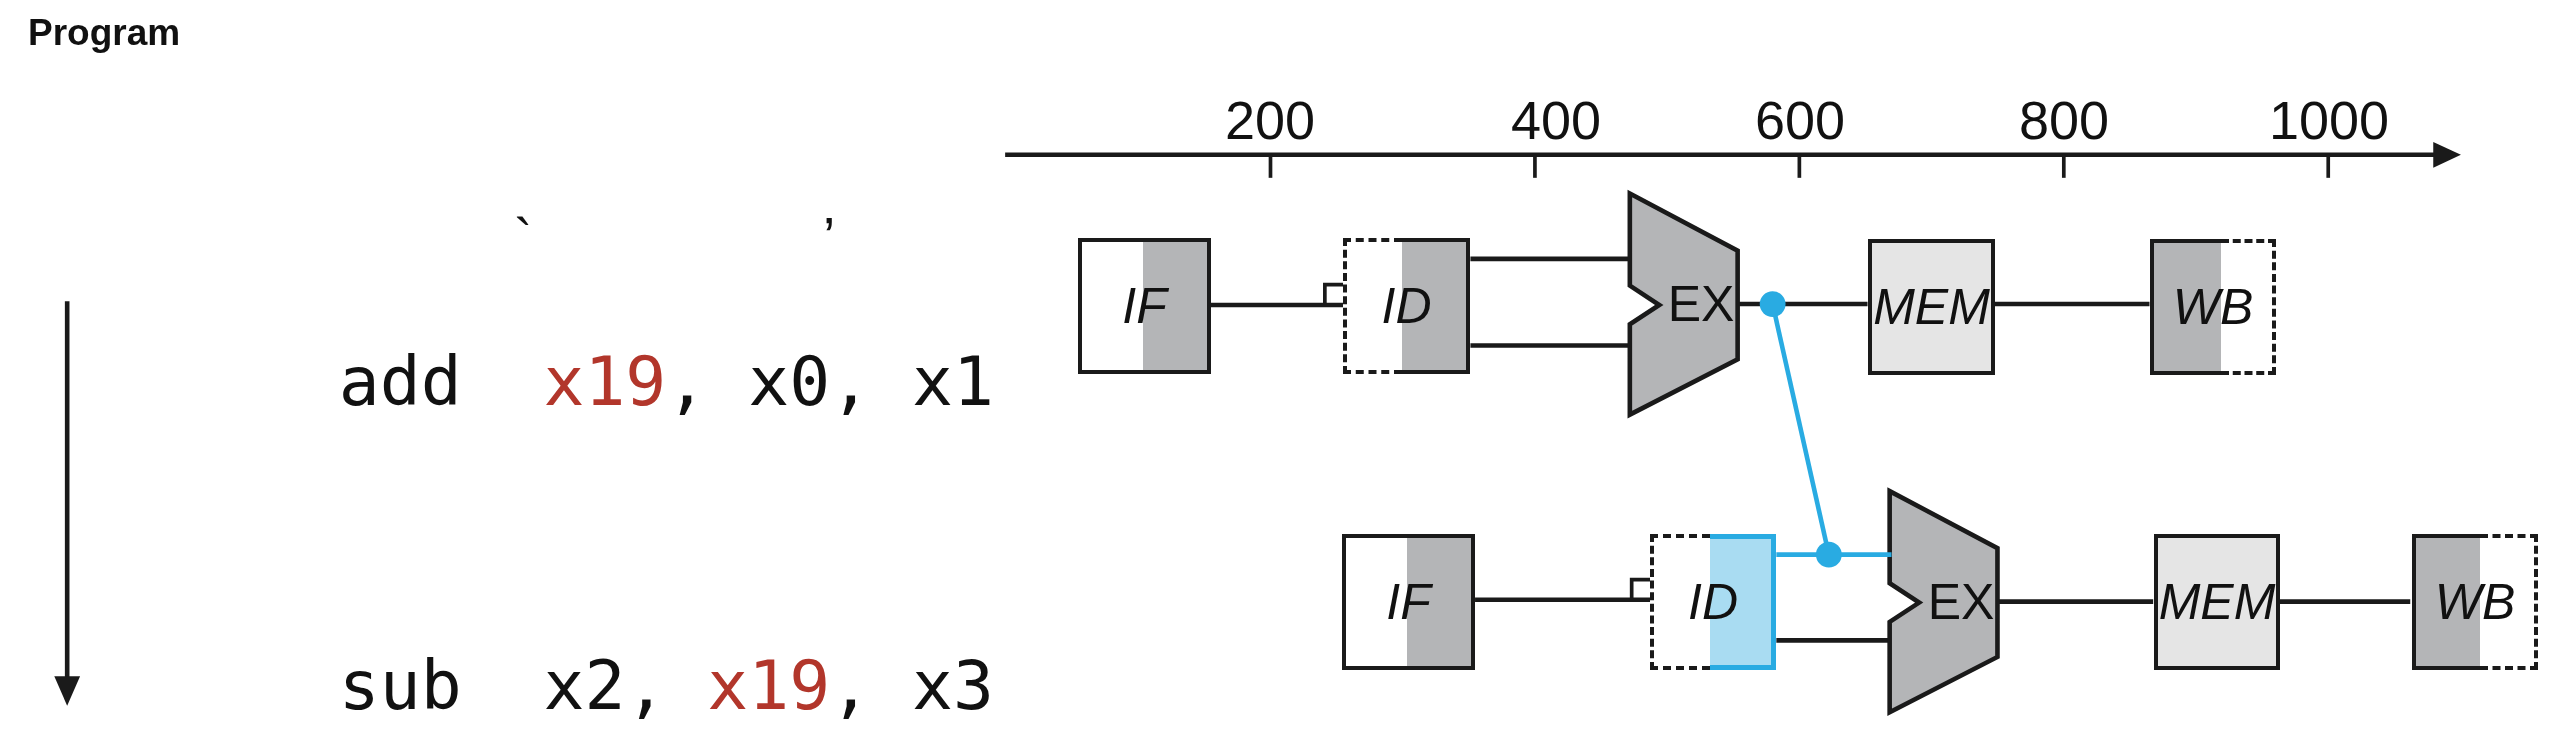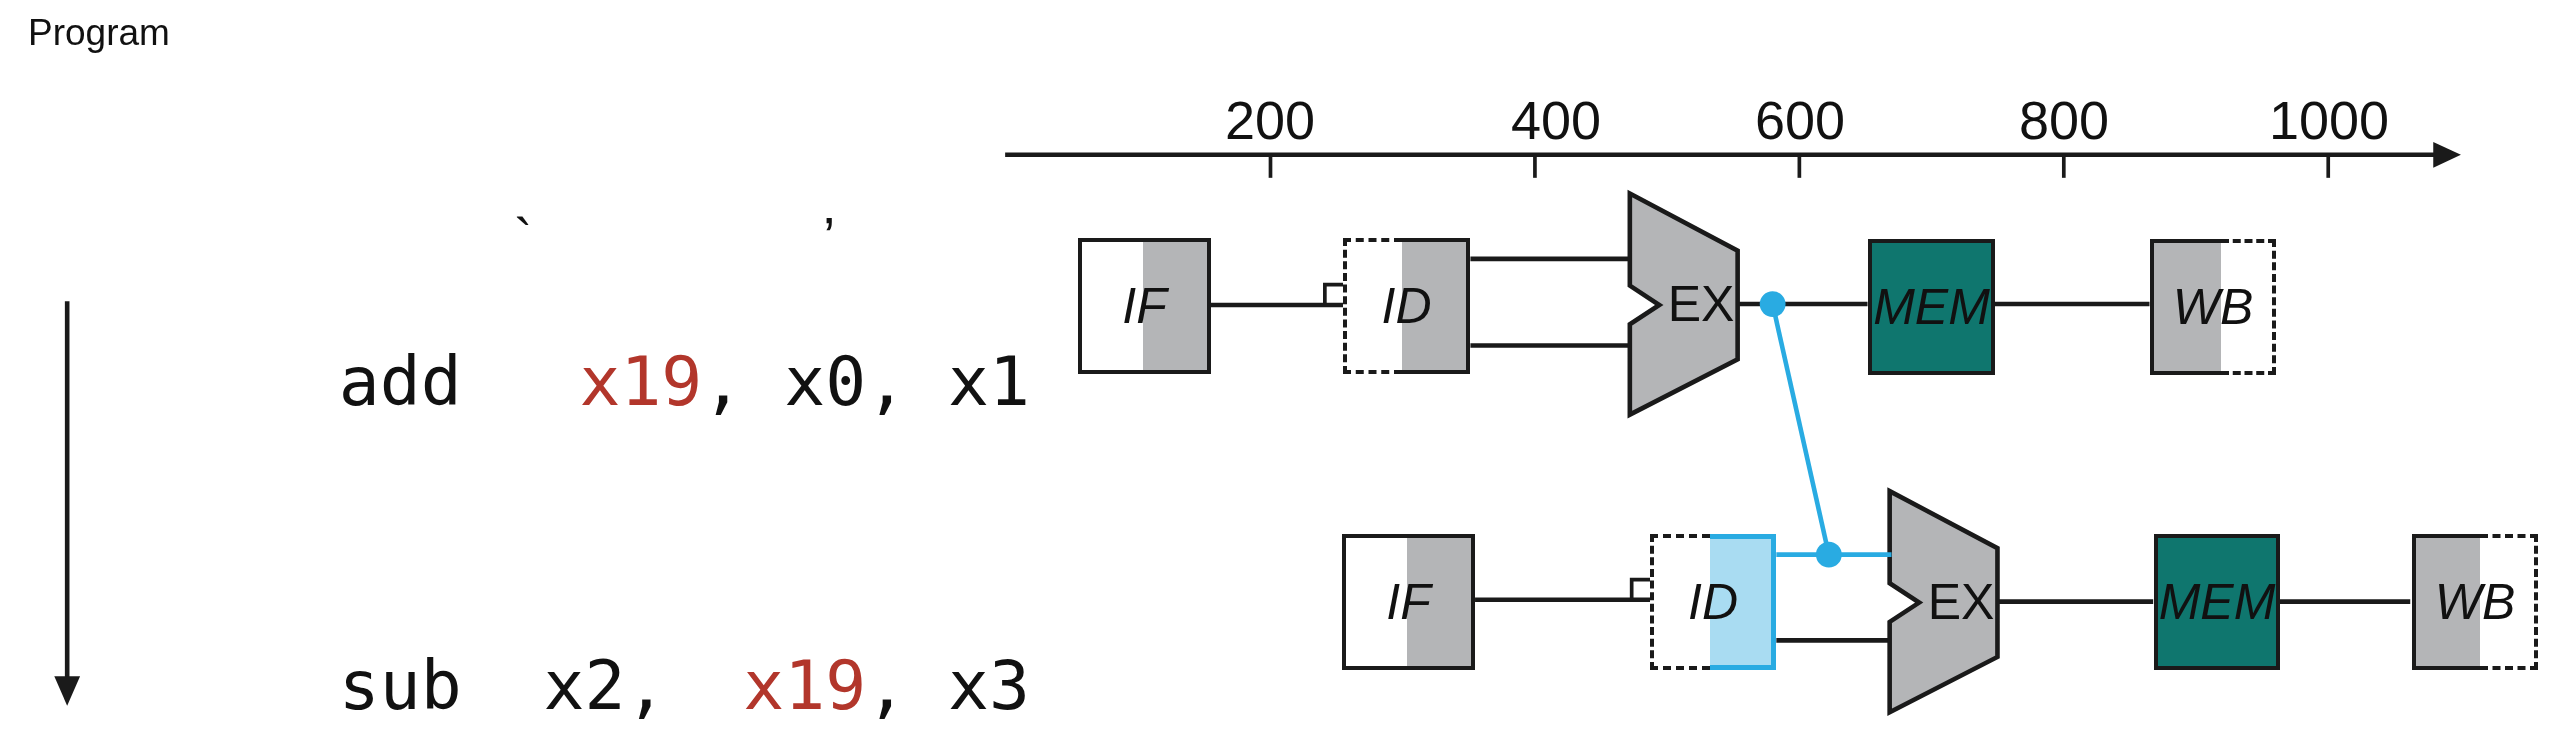--- a/index.html
+++ b/index.html
@@ -16,42 +16,42 @@
   .abs{position:absolute;}
   svg{position:absolute;left:0;top:0;}
   .wire{stroke:#1a1a1a;stroke-width:5;fill:none;}
   .wire-thin{stroke:#1a1a1a;stroke-width:4;fill:none;}
   .bluewire{stroke:var(--accent-blue);stroke-width:5;fill:none;}
   .bluedot{fill:var(--accent-blue);stroke:none;}
   .alu{fill:var(--stage-gray);stroke:#1a1a1a;stroke-width:5;stroke-linejoin:miter;}
   .arrowhead{fill:#1a1a1a;stroke:none;}
 
   .order-label{left:28px;top:5.5px;font-size:37px;line-height:53px;white-space:nowrap;}
-  .order-label div{display:block;}
+  .order-label div{display:block;font-weight:bold;}
 
   .instr{font-family:"DejaVu Sans Mono",monospace;font-size:68px;line-height:1.15;
          white-space:pre;color:#111;}
-  .instr .reg-red{color:var(--register-red);margin-left:36px;}
+  .instr .reg-red{color:var(--register-red);}
   #instr-add{left:175px;top:265px;}
   #instr-sub{left:175px;top:569px;}
 
   .time-label{left:802px;top:131px;width:175px;font-size:44px;text-align:right;}
   .tick-label{top:89px;font-size:54px;transform:translateX(-50%);}
 
   .stage-box{position:absolute;box-sizing:border-box;}
   .stage-box .halves{position:absolute;inset:0;display:flex;}
   .half{box-sizing:border-box;height:100%;}
   .solid-box{border:4.6px solid #1a1a1a;}
   .h-dashed-left{background:#fff;border:4.6px dashed #1a1a1a;border-right:none;}
   .h-gray-right{background:var(--stage-gray);border:4.6px solid #1a1a1a;border-left:none;}
   .h-gray-left{background:var(--stage-gray);border:4.6px solid #1a1a1a;border-right:none;}
   .h-dashed-right{background:#fff;border:4.6px dashed #1a1a1a;border-left:none;}
   .h-blue-right{background:var(--accent-blue-fill);border:5.5px solid var(--accent-blue);border-left:none;}
   .if-split{background:linear-gradient(to right,#ffffff 0 49%,var(--stage-gray) 49% 100%);}
-  .mem-plain{background:#0f766e;}
+  .mem-plain{background:#e5e5e5;}
   .stage-label{position:absolute;left:50%;top:50%;transform:translate(-50%,-50%);
                font-size:50px;color:#111;white-space:nowrap;font-style:italic;}
   .ex-label{position:absolute;transform:translate(-50%,-50%);font-size:50px;color:#111;}
   .stray{font-size:55px;color:#111;}
 </style>
 </head>
 <body>
 
 <div id="canvas">
 

